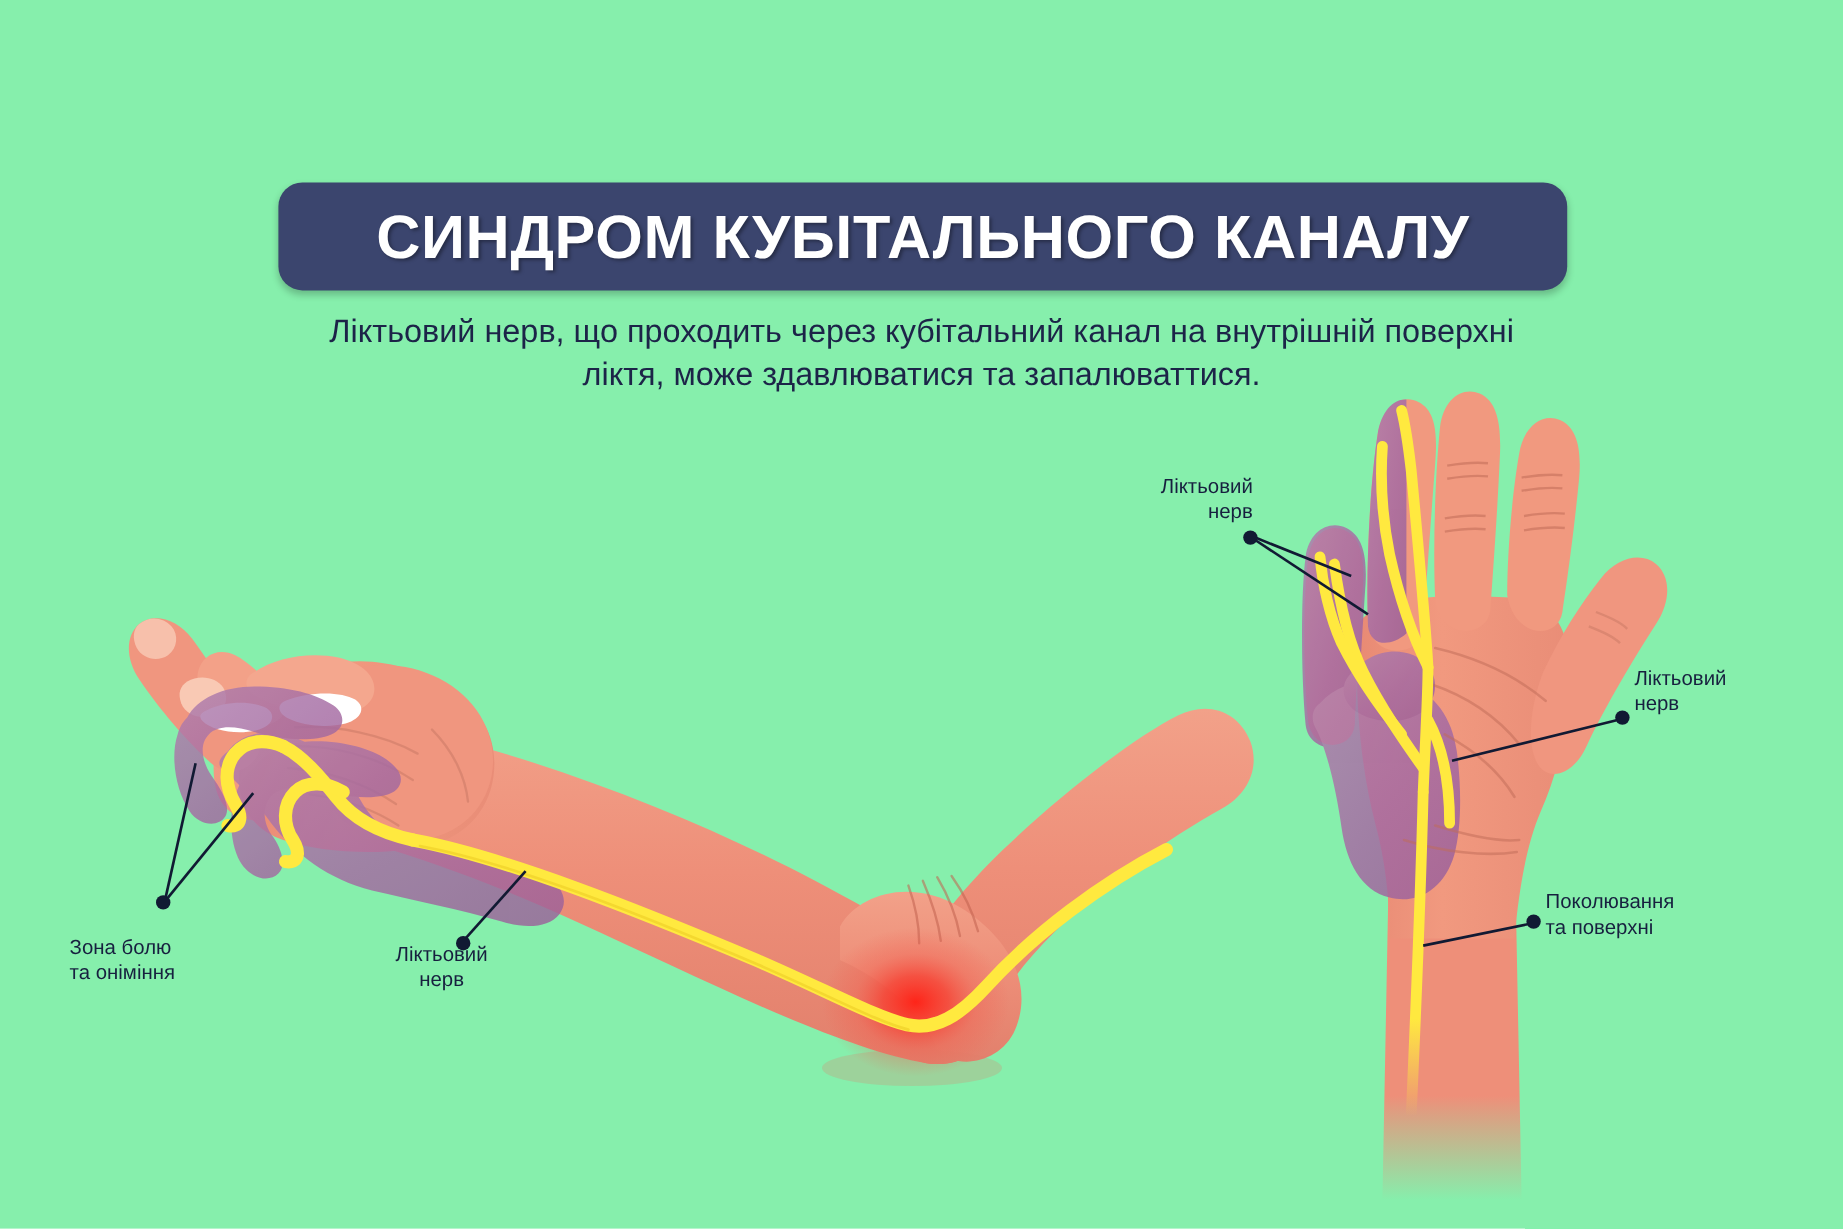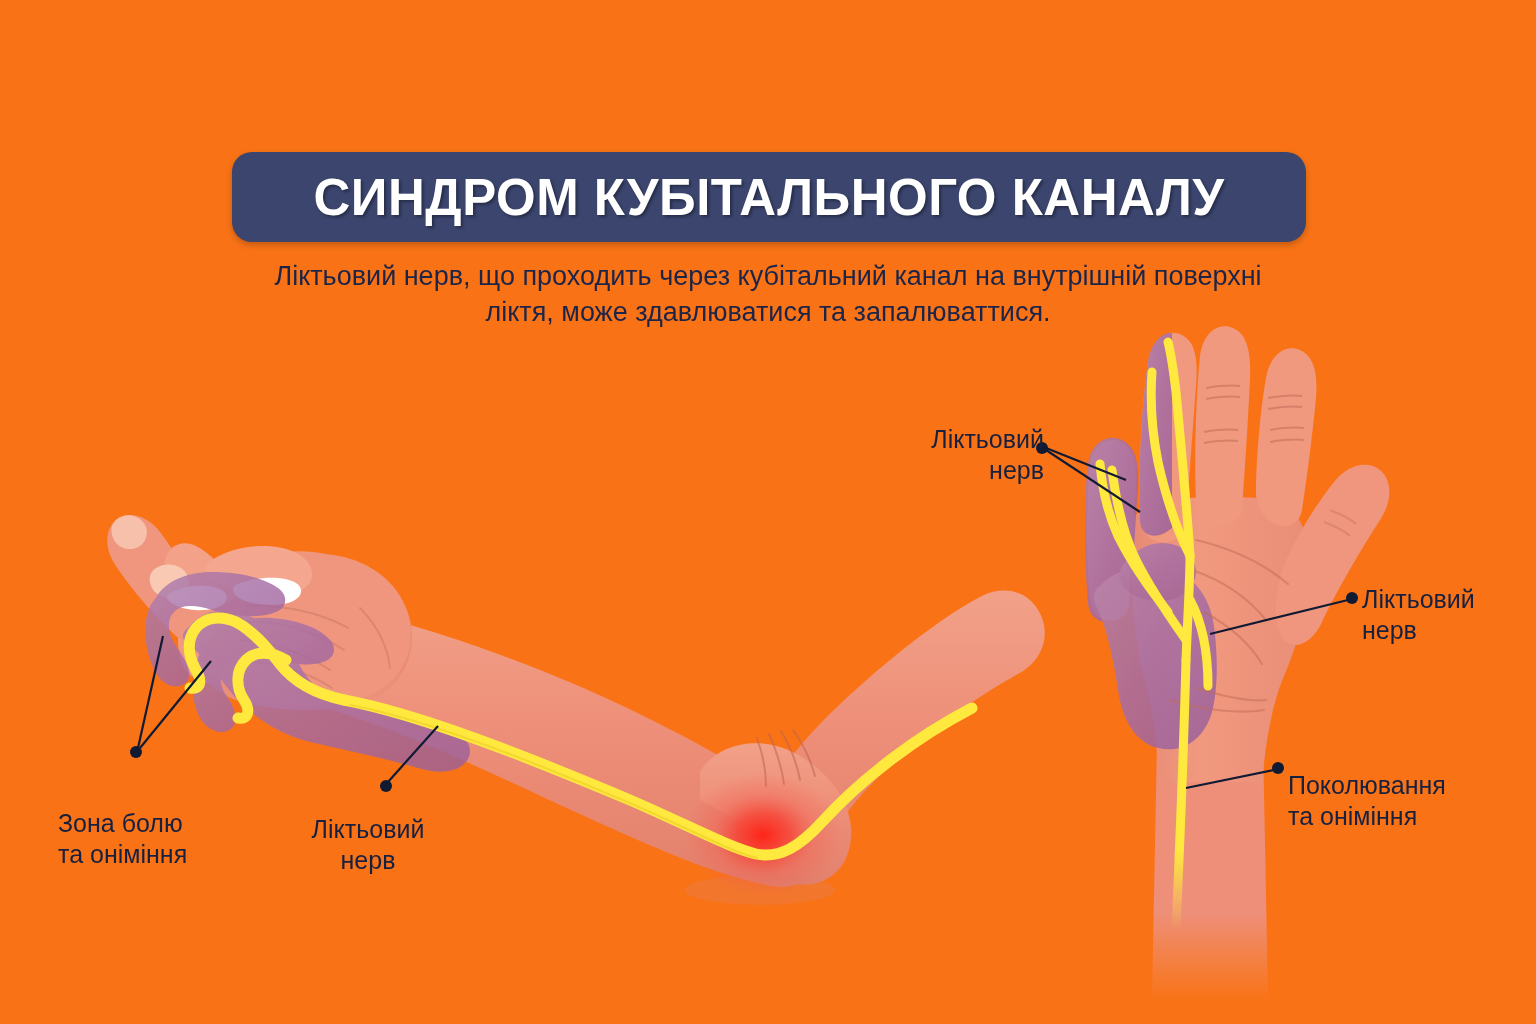--- a/index.html
+++ b/index.html
@@ -2,21 +2,21 @@
 <html><head>
 <meta charset="utf-8">
 <style>
   * { margin:0; padding:0; box-sizing:border-box; }
   html, body { width:1536px; height:1024px; background:#ffffff; overflow:hidden; }
   body { font-family:"Liberation Sans", sans-serif; }
 
   #stage {
     position:relative;
     width:1536px; height:1024px;
-    background:#f97316;
+    background:#86efac;
   }
 
   
   #title-banner {
     position:absolute;
     left:232px; top:152px;
     width:1074px; height:90px;
     background:#3b456e;
     border-radius:20px;
     display:flex; align-items:center; justify-content:center;
@@ -48,25 +48,24 @@
   #artwork {
     position:absolute;
     left:0; top:0;
     width:1536px; height:1024px;
   }
 
   
   .anno {
     position:absolute;
     color:#17203f;
-    font-size:25px;
+    font-size:17px;
     line-height:1.22;
     font-family:"Liberation Sans", sans-serif;
     white-space:pre-line;
-    margin-top:28px;
   }
   #anno-ulnar-top      { left:872px;  top:396px;  width:172px; text-align:right; }
   #anno-ulnar-right    { left:1362px; top:556px;  width:180px; text-align:left; }
   #anno-tingling       { left:1288px; top:742px;  width:210px; text-align:left; }
   #anno-painzone       { left:58px;   top:780px;  width:200px; text-align:left; }
   #anno-ulnar-left     { left:278px;  top:786px;  width:180px; text-align:center; }
 </style>
 </head>
 <body>
 
@@ -428,21 +427,21 @@
 
   <div id="subtitle">Ліктьовий нерв, що проходить через кубітальний канал на внутрішній поверхні ліктя, може здавлюватися та запалюваттися.</div>
 
   <div class="anno" id="anno-ulnar-top">Ліктьовий
 нерв</div>
 
   <div class="anno" id="anno-ulnar-right">Ліктьовий
 нерв</div>
 
   <div class="anno" id="anno-tingling">Поколювання
-та оніміння</div>
+та поверхні</div>
 
   <div class="anno" id="anno-painzone">Зона болю
 та оніміння</div>
 
   <div class="anno" id="anno-ulnar-left">Ліктьовий
 нерв</div>
 
 </div>
 
 </body></html>

